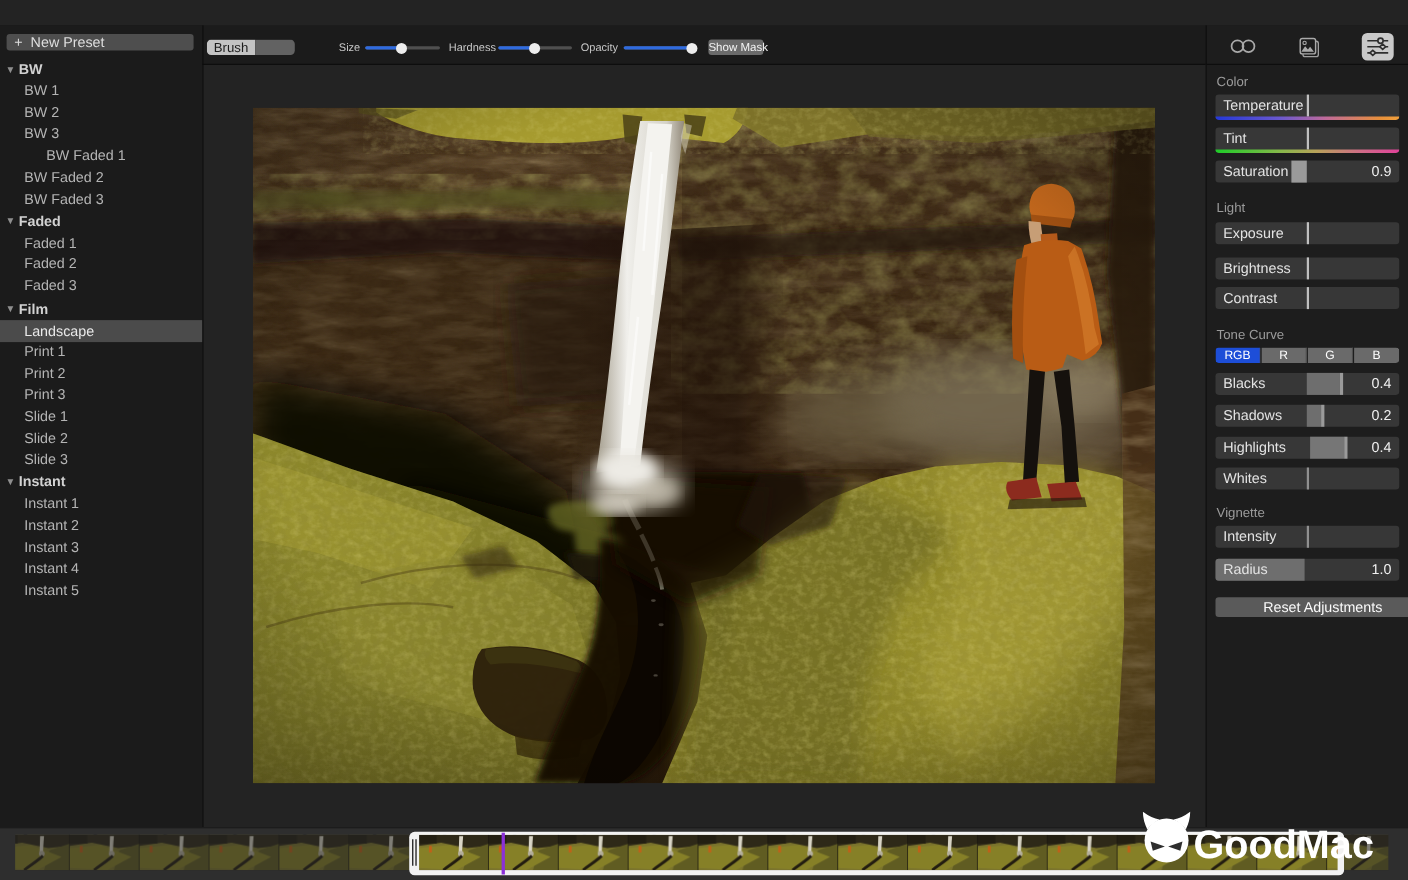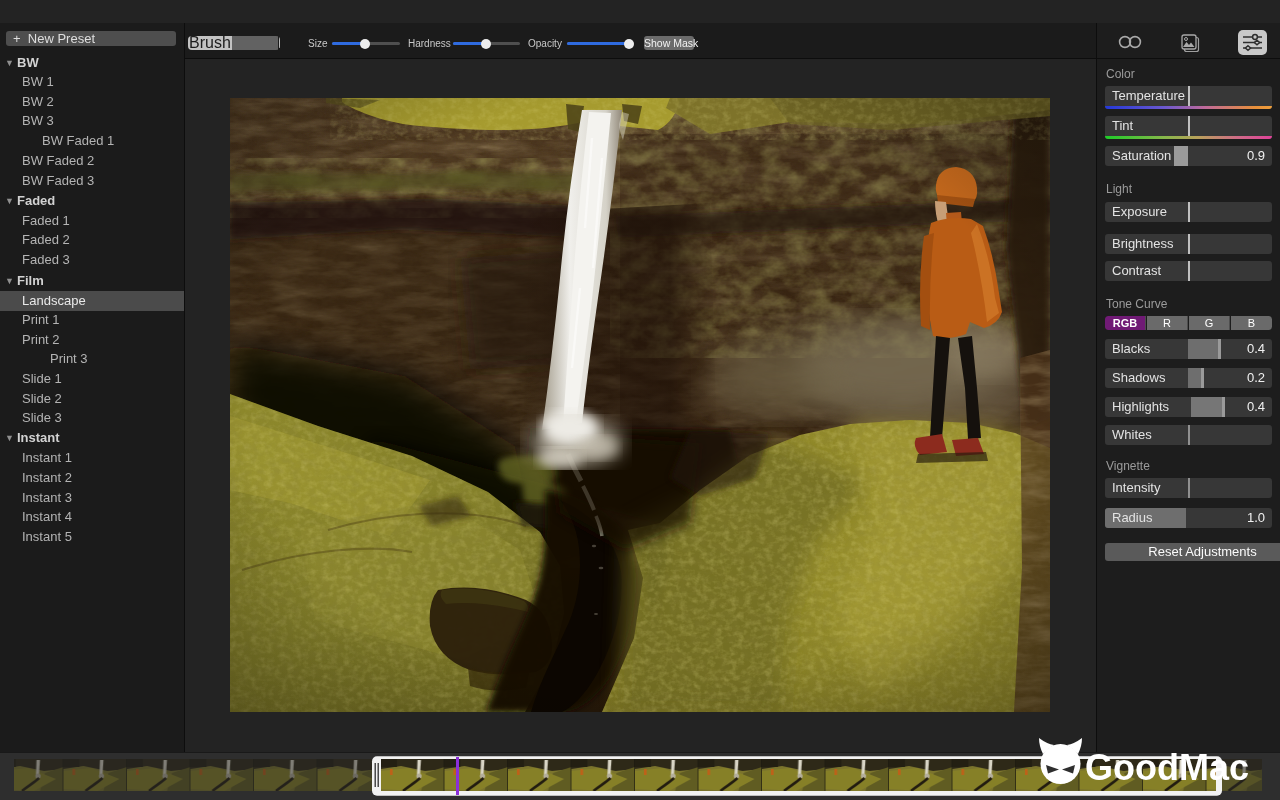--- a/index.html
+++ b/index.html
@@ -16,21 +16,21 @@
 
   
   #toolbar2 { position:absolute; left:0; top:23px; width:1280px; height:36px; background:#1b1b1b; }
   #canvas-sep-h { position:absolute; left:184px; top:58px; width:912px; height:1px; background:#0d0d0d; }
   #sep-v-left { position:absolute; left:184px; top:23px; width:1px; height:729px; background:#0d0d0d; }
   #sep-v-right { position:absolute; left:1096px; top:23px; width:1px; height:729px; background:#0d0d0d; }
   #rp-sep-h { position:absolute; left:1097px; top:58px; width:183px; height:1px; background:#0d0d0d; }
 
   #newpreset { position:absolute; left:6px; top:31px; width:170px; height:15px; background:#4e4e4e;
       border-radius:3px; color:#dedede; font-size:13px; line-height:15px; padding-left:7px; }
-  #seg-brush { position:absolute; left:188px; top:36px; width:92px; height:14px; border-radius:4px; overflow:hidden; font-size:16px; }
+  #seg-brush { position:absolute; left:188px; top:36px; width:80px; height:14px; border-radius:4px; overflow:hidden; font-size:12px; }
   #seg-brush .b { position:absolute; left:0; top:0; width:44px; height:14px; background:#c3c3c3; color:#1c1c1c; text-align:center; line-height:14px; }
   #seg-brush .e { position:absolute; left:44px; top:0; width:40px; height:14px; background:#626262; color:#f0f0f0; text-align:center; line-height:14px;padding-left:46px; }
   .sldlabel { position:absolute; top:38px; color:#c8c8c8; font-size:10px; }
   .track { position:absolute; top:42px; height:2.5px; border-radius:2px; background:#4f4f4f; }
   .track .fill { position:absolute; left:0; top:0; height:2.5px; border-radius:2px; background:#2f6be0; }
   .knob { position:absolute; top:-3.5px; width:10px; height:10px; border-radius:50%; background:#ededed; }
   #showmask { position:absolute; left:644px; top:36px; width:50px; height:14px; background:#6b6b6b; border-radius:3px;
      color:#f2f2f2; font-size:10.5px; line-height:14px; text-align:center; white-space:nowrap; }
 
   
@@ -101,21 +101,21 @@
     <div class="prow phead" style="top:248px;"><span class="tri">▼</span>Film</div>
     <div class="prow psel" style="top:268px;">
         <div class="ind">Landscape</div>
       </div>
     <div class="prow" style="top:287px;">
         <div class="ind">Print 1</div>
       </div>
     <div class="prow" style="top:307px;">
         <div class="ind">Print 2</div>
       </div>
-    <div class="prow" style="top:326px;padding-left:28px;">
+    <div class="prow" style="top:326px;">
         <div class="ind">Print 3</div>
       </div>
     <div class="prow" style="top:346px;">
         <div class="ind">Slide 1</div>
       </div>
     <div class="prow" style="top:366px;">
         <div class="ind">Slide 2</div>
       </div>
     <div class="prow" style="top:385px;">
         <div class="ind">Slide 3</div>
@@ -417,21 +417,21 @@
     <div class="rp-row" style="top:211px;padding-left:28px;">
         <div class="lbl">Brightness</div>
         <div class="cline"></div>
       </div>
     <div class="rp-row" style="top:238px;">
         <div class="lbl">Contrast</div>
         <div class="cline"></div>
       </div>
     <div class="rp-label" style="top:274px;">Tone Curve</div>
     <div id="tonetabs">
-      <div style="left:0;background:#701a75;border-radius:3px 0 0 3px;font-weight:bold;">RGB</div>
+      <div style="left:0;background:#1d4ed8;border-radius:3px 0 0 3px;">RGB</div>
       <div style="left:42px;">R</div>
       <div style="left:84px;">G</div>
       <div style="left:126px;border-right:none;border-radius:0 3px 3px 0;">B</div>
     </div>
     <div class="rp-row" style="top:316px;">
       <div style="position:absolute;left:83px;top:0;width:30px;height:20px;background:#6e6e6e;"></div>
       <div style="position:absolute;left:113px;top:0;width:3px;height:20px;background:#9a9a9a;"></div>
       <div class="lbl">Blacks</div>
         <div class="val">0.4</div>
     </div>

